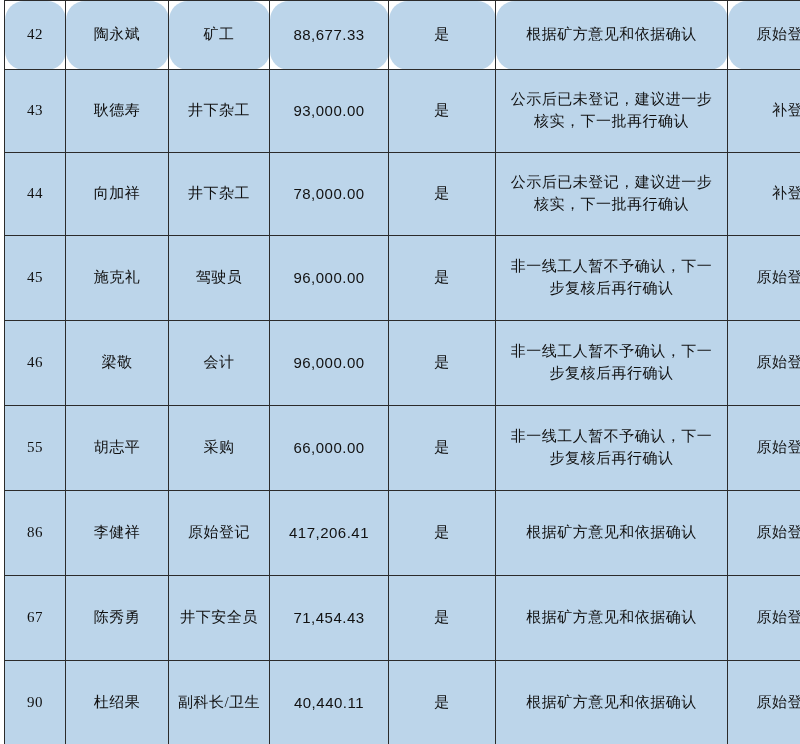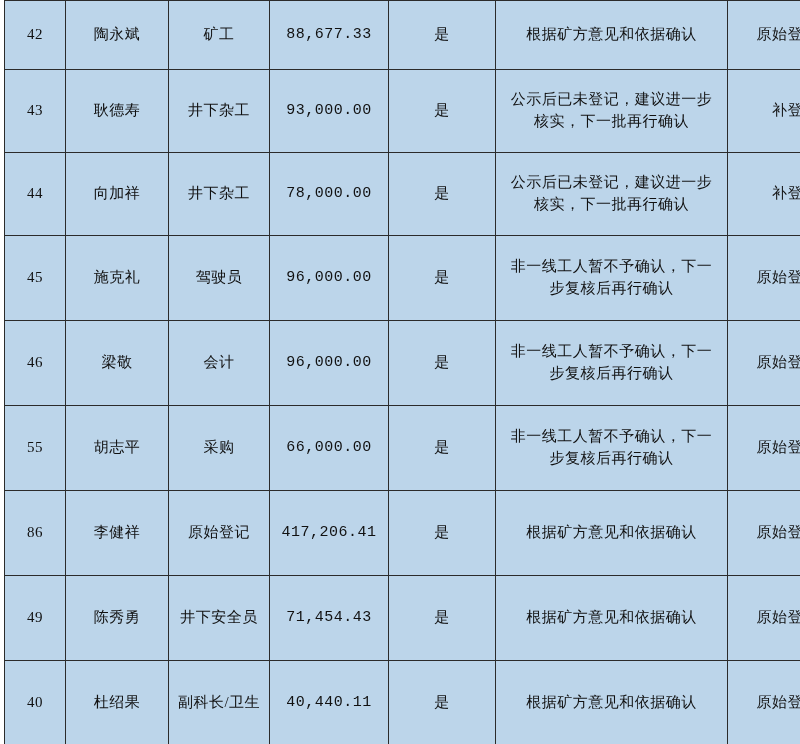--- a/index.html
+++ b/index.html
@@ -48,24 +48,24 @@
   .cell-text {
     display: block;
     white-space: pre-wrap;
     word-break: break-all;
   }
   td.col-remark .cell-text {
     word-break: normal;
     padding: 0 6px;
   }
   td.col-amount .cell-text {
-    font-family: Liberation Mono, monospace;
+    font-family: Liberation Sans, sans-serif;
     word-break: normal;
   }
-  tr.row-h1 td { height: 64px; }
+  tr.row-h1 td { height: 64px; border-radius: 19px; }
   tr.row-h2 td { height: 78px; }
   tr.row-h3 td { height: 80px; }
 </style>
 </head>
 <body>
 
 <div id="sheet">
   <table class="data-table">
     <tbody>
         <tr class="row-h1">
@@ -224,21 +224,21 @@
           </td>
           <td class="col-remark">
             <span class="cell-text">根据矿方意见和依据确认</span>
           </td>
           <td class="col-status">
             <span class="cell-text">原始登记</span>
           </td>
         </tr>
         <tr class="row-h3">
           <td class="col-no">
-            <span class="cell-text">49</span>
+            <span class="cell-text">67</span>
           </td>
           <td class="col-name">
             <span class="cell-text">陈秀勇</span>
           </td>
           <td class="col-job">
             <span class="cell-text">井下安全员</span>
           </td>
           <td class="col-amount">
             <span class="cell-text">71,454.43</span>
           </td>
@@ -247,21 +247,21 @@
           </td>
           <td class="col-remark">
             <span class="cell-text">根据矿方意见和依据确认</span>
           </td>
           <td class="col-status">
             <span class="cell-text">原始登记</span>
           </td>
         </tr>
         <tr class="row-h3">
           <td class="col-no">
-            <span class="cell-text">40</span>
+            <span class="cell-text">90</span>
           </td>
           <td class="col-name">
             <span class="cell-text">杜绍果</span>
           </td>
           <td class="col-job">
             <span class="cell-text">副科长/卫生</span>
           </td>
           <td class="col-amount">
             <span class="cell-text">40,440.11</span>
           </td>

